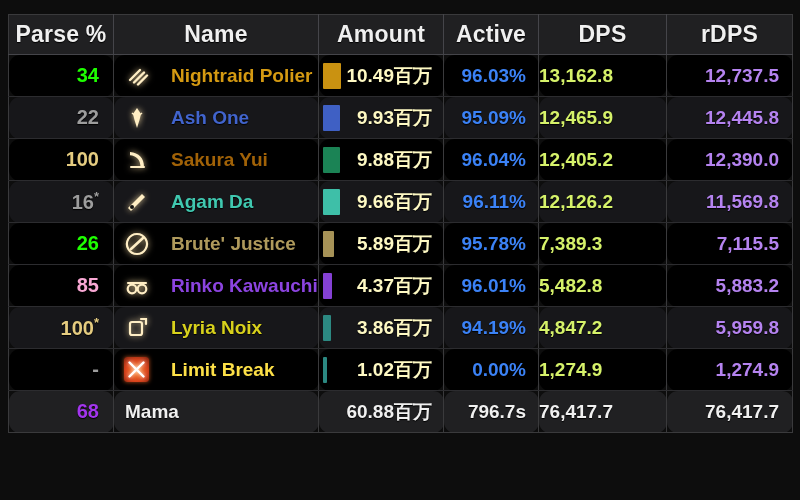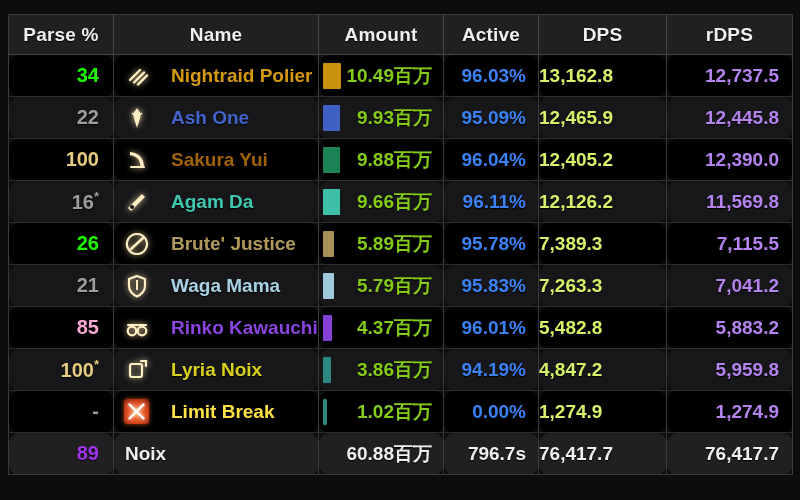--- a/index.html
+++ b/index.html
@@ -23,21 +23,21 @@
   table.meter col.c-parse  { width:105px; }
   table.meter col.c-name   { width:205px; }
   table.meter col.c-amount { width:125px; }
   table.meter col.c-active { width:95px; }
   table.meter col.c-dps    { width:128px; }
   table.meter col.c-rdps   { width:126px; }
 
   thead th {
     background:#202022;
     color:#f0f0f0;
-    font-size:19px;
+    font-size:23px;
     font-weight:bold;
     text-align:center;
     height:40px;
     border-right:1px solid #45454a;
     border-bottom:1px solid #45454a;
     text-shadow:0 1px 1px #000;
     letter-spacing:.2px;
   }
   thead th:last-child { border-right:none;margin-top:32px; }
 
@@ -84,21 +84,21 @@
     background:radial-gradient(circle at 50% 55%, #ff8a30 0%, #d8431c 58%, #7a1f0c 100%);
     border-radius:3px;
     box-shadow:0 0 4px rgba(255,110,40,.7);
   }
   .jobicon.lb svg { filter: drop-shadow(0 0 2px rgba(255,255,255,.9)); }
   .nametext { font-size:19px; font-weight:bold; }
 
   td.amount {
     text-align:right;
     padding-right:11px;
-    color:#84cc16;
+    color:#fef9c3;
     position:relative;
     white-space:nowrap;
   }
   .bar {
     position:absolute;
     left:4px; top:50%;
     transform:translateY(-50%);
     height:26px;
     border-radius:1px;
     opacity:.95;
@@ -221,38 +221,20 @@
                 </svg>
               </span>
               <span class="nametext" style="color:#af9a5c">Brute' Justice</span>
             </span>
           </td>
           <td class="amount"><span class="bar" style="width:10.96px;background:#af9a5c"></span><span class="amt-val">5.89百万</span></td>
           <td class="active">95.78%</td>
           <td class="dps">7,389.3</td>
           <td class="rdps">7,115.5</td>
         </tr>
-        <tr class="even">
-          <td class="parse" style="color:#9d9d9d"><span>21</span></td>
-          <td class="name">
-            <span class="jobwrap">
-              <span class="jobicon">
-                <svg width="24" height="24" viewBox="0 0 24 24">
-                  <path d="M12 2 L20 5 V12 C20 17 16 21 12 22.5 C8 21 4 17 4 12 V5 Z" fill="none" stroke="#ffeec4" stroke-width="2.2"></path>
-                  <path d="M12 6 V16" stroke="#ffeec4" stroke-width="2"></path>
-                </svg>
-              </span>
-              <span class="nametext" style="color:#a8d2e6">Waga Mama</span>
-            </span>
-          </td>
-          <td class="amount"><span class="bar" style="width:10.8px;background:#a8d2e6"></span><span class="amt-val">5.79百万</span></td>
-          <td class="active">95.83%</td>
-          <td class="dps">7,263.3</td>
-          <td class="rdps">7,041.2</td>
-        </tr>
         <tr class="odd">
           <td class="parse" style="color:#f9a8d4"><span>85</span></td>
           <td class="name">
             <span class="jobwrap">
               <span class="jobicon">
                 <svg width="24" height="24" viewBox="0 0 24 24">
                   <path d="M3 9 H21" stroke="#ffeec4" stroke-width="2.2" stroke-linecap="round"></path>
                   <circle cx="7" cy="15" r="4.3" fill="none" stroke="#ffeec4" stroke-width="2.2"></circle>
                   <circle cx="17" cy="15" r="4.3" fill="none" stroke="#ffeec4" stroke-width="2.2"></circle>
                 </svg>
@@ -297,22 +279,22 @@
               </span>
               <span class="nametext" style="color:#fde047">Limit Break</span>
             </span>
           </td>
           <td class="amount"><span class="bar" style="width:3.6px;background:#2d8f88"></span><span class="amt-val">1.02百万</span></td>
           <td class="active">0.00%</td>
           <td class="dps">1,274.9</td>
           <td class="rdps">1,274.9</td>
         </tr>
         <tr class="total-row">
-          <td class="parse" style="color:#a335ee">89</td>
-          <td class="total-label">Noix</td>
+          <td class="parse" style="color:#a335ee">68</td>
+          <td class="total-label">Mama</td>
           <td class="amount"><span class="amt-val">60.88百万</span></td>
           <td class="active">796.7s</td>
           <td class="dps">76,417.7</td>
           <td class="rdps">76,417.7</td>
         </tr>
       </tbody>
   </table>
 </div>
 
 </body></html>

